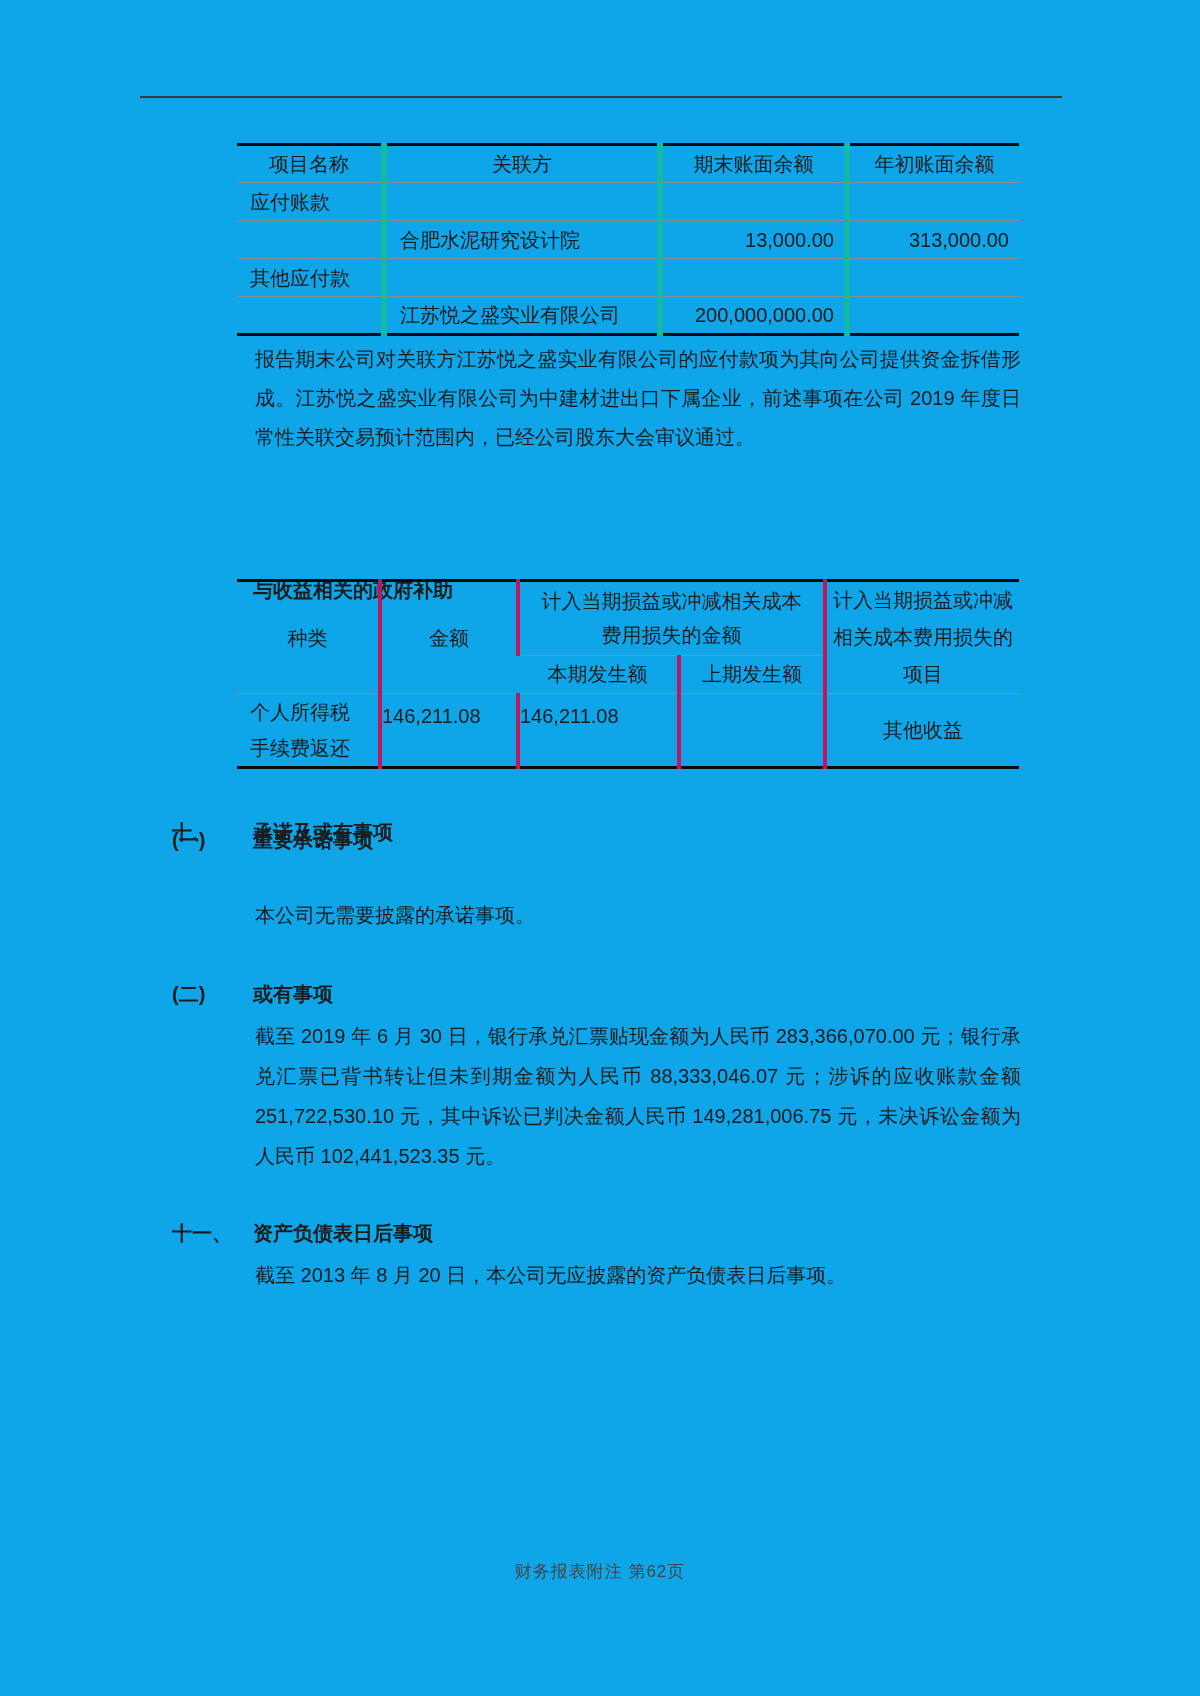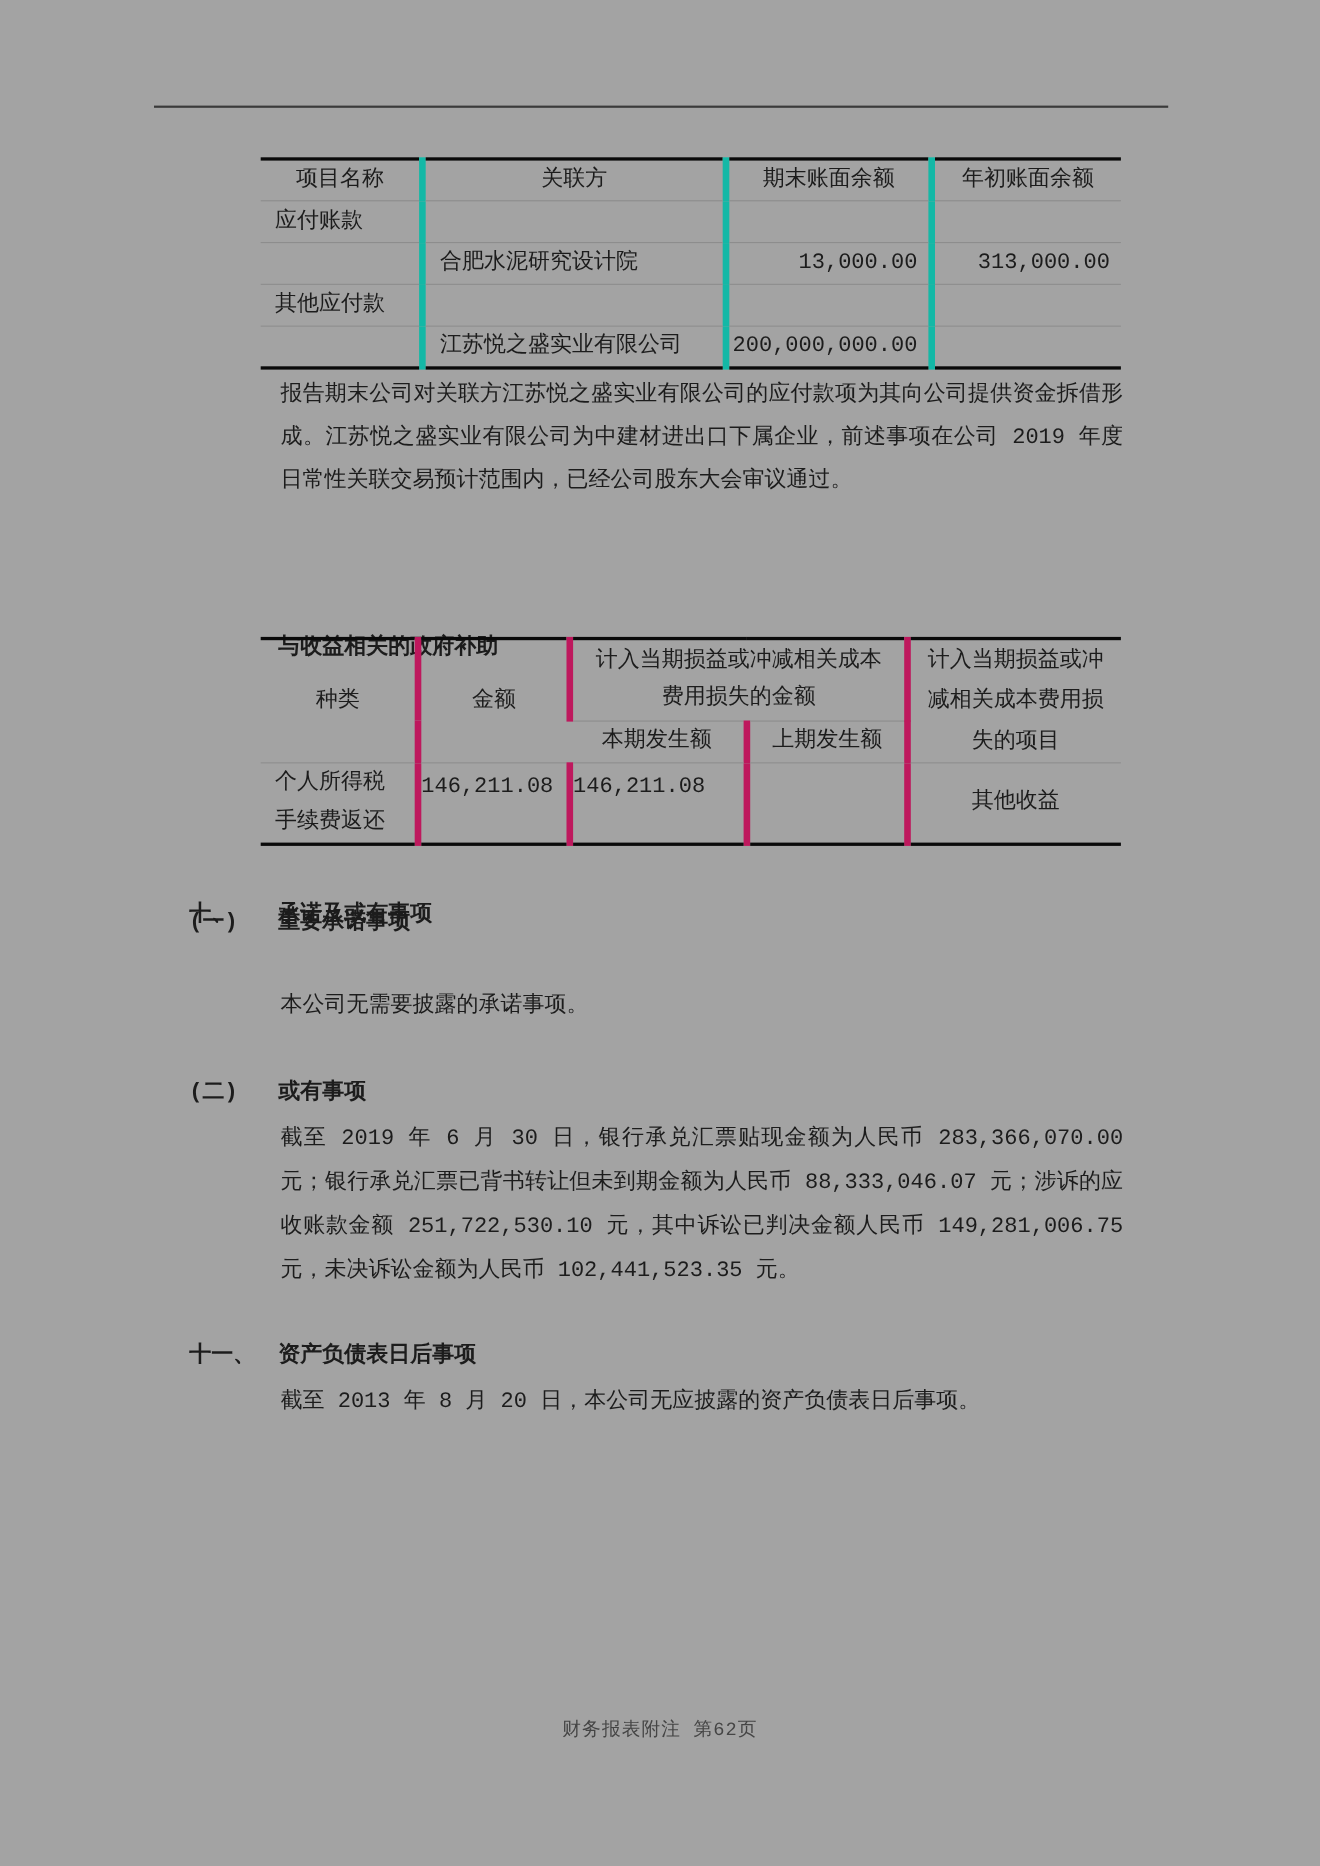--- a/index.html
+++ b/index.html
@@ -2,22 +2,22 @@
 <html><head>
 <meta charset="utf-8">
 <style>
   * { margin: 0; padding: 0; box-sizing: border-box; }
   html, body { background: #e8e8e8; }
   .page {
     position: relative;
     width: 1200px;
     height: 1696px;
     margin: 0 auto;
-    background: #a3a3a3;
-    font-family: Liberation Mono, monospace;
+    background: #0ea5e9;
+    font-family: Liberation Sans, sans-serif;
     color: #1c1c1c;
     overflow: hidden;
   }
   .header-rule {
     position: absolute;
     left: 140px; top: 96px;
     width: 922px; height: 2px;
     background: #3a3a3a;
   }
 
@@ -43,21 +43,21 @@
   .tbl1 { top: 143px; }
   .tbl1 td { height: 38px; border-bottom: 1px solid #8d8d8d; }
   .tbl1 tr:last-child td { border-bottom: none; }
   .tbl1 td + td { border-left: 6px solid #14b8a6; }
   .tbl1 .c-head { text-align: center; }
   .tbl1 .c-left { text-align: left; padding-left: 13px; }
   .tbl1 .c-num  { text-align: right; padding-right: 10px; }
 
   
   .tbl2 { top: 579px; }
-  .tbl2 td { border-left: 6px solid #be185d; }
+  .tbl2 td { border-left: 4px solid #be185d; }
   .tbl2 td:first-child { border-left: none; }
   .tbl2 .hd { text-align: center; }
   .tbl2 tr.gh td { height: 70px; line-height: 34px; }
   .tbl2 td.span-v { border-bottom: 1px solid #8d8d8d; }
   .tbl2 td.grp { border-bottom: 1px solid #8d8d8d; padding: 0 14px; }
   .tbl2 tr.sh td { height: 36px; border-bottom: 1px solid #8d8d8d; }
   .tbl2 tr.dr td { height: 74px; }
   .tbl2 .d-label { text-align: left; vertical-align: middle; padding-left: 13px; padding-right: 14px; line-height: 36px; }
   .tbl2 .d-num { text-align: left; vertical-align: top; padding-top: 9px; padding-right: 16px; }
   .tbl2 .d-item { text-align: center; vertical-align: middle; }

